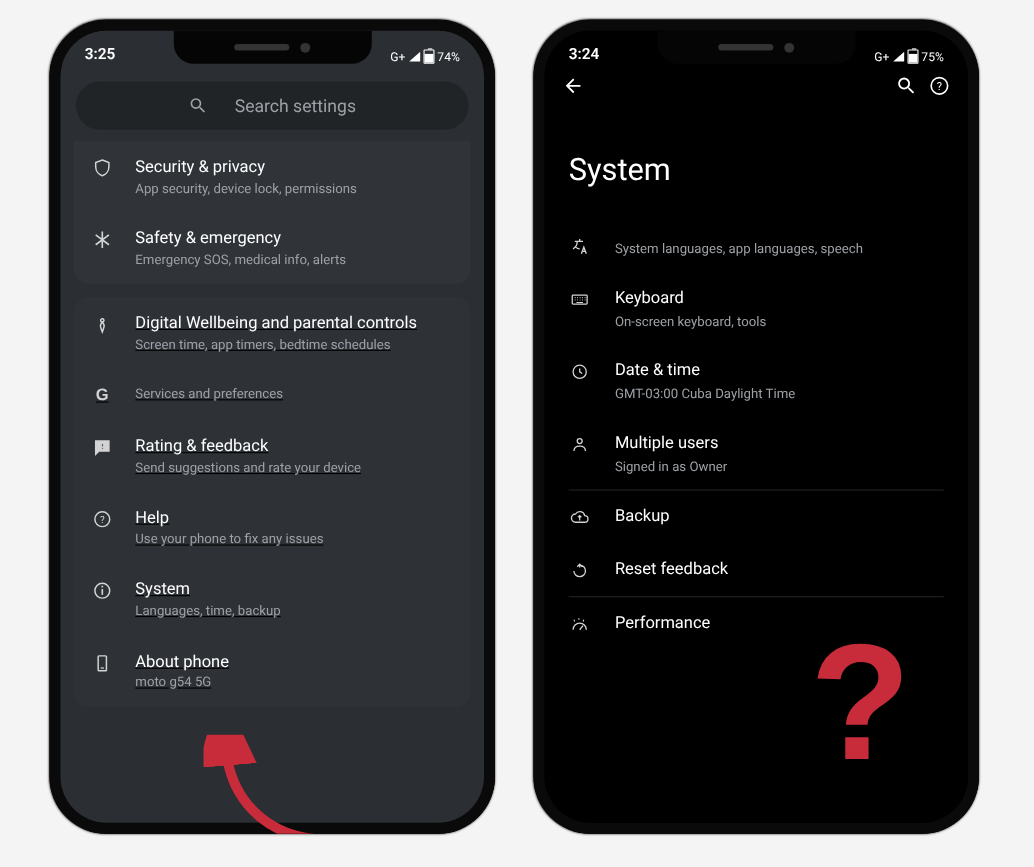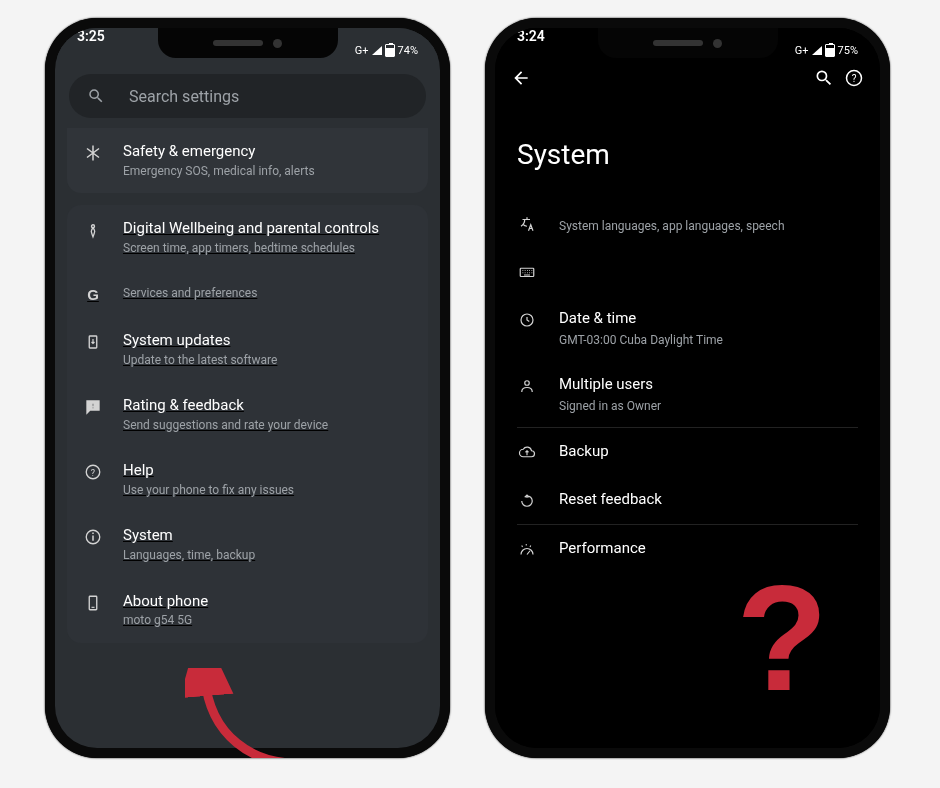--- a/index.html
+++ b/index.html
@@ -22,30 +22,30 @@
   }
   .phone.left{left:45px;}
   .phone.right{left:485px;}
   .screen{position:absolute;inset:10px;border-radius:42px;overflow:hidden;background:var(--panel);}
   .phone.right .screen{background:var(--black);}
   
   .notch{position:absolute;top:0;left:50%;transform:translateX(-50%);width:180px;height:30px;background:var(--phone);border-radius:0 0 18px 18px;z-index:5;display:flex;align-items:center;justify-content:center;gap:10px;}
   .notch::before{content:"";width:50px;height:6px;border-radius:3px;background:#333;}
   .notch::after{content:"";width:9px;height:9px;border-radius:50%;background:#333;}
   
-  .status{position:absolute;top:0;left:0;right:0;height:30px;color:#fff;font-size:12px;display:flex;align-items:flex-start;padding:0 22px;z-index:4;background:var(--panel);flex-direction:column;}
+  .status{position:absolute;top:0;left:0;right:0;height:30px;color:#fff;font-size:12px;display:flex;align-items:flex-end;padding:0 22px;z-index:4;background:var(--panel);}
   .phone.right .status{background:var(--black);}
   .status .time{font-weight:600;font-size:14px;}
   .status .right{margin-left:auto;display:flex;align-items:center;gap:3px;font-size:11px;}
   .sig{width:0;height:0;border-left:10px solid transparent;border-bottom:9px solid #fff;}
   .bat{width:10px;height:13px;border:1px solid #fff;border-radius:1px;position:relative;background:linear-gradient(#fff,#fff) 0 100%/100% 74% no-repeat;}
   .bat::before{content:"";position:absolute;top:-2px;left:3px;width:4px;height:1px;background:#fff;}
   
   .content-l{position:absolute;inset:0;padding-top:38px;}
-  .search{margin:8px 14px 10px;height:44px;border-radius:22px;background:#212427;display:flex;align-items:center;padding:0 18px;gap:24px;color:var(--sub);}
+  .search{margin:8px 14px 10px;height:44px;border-radius:22px;background:#212427;display:flex;align-items:center;padding:0 18px;gap:24px;color:var(--sub);justify-content:center;}
   .search svg{width:18px;height:18px;fill:var(--sub);}
   .card{margin:0 12px 12px;background:var(--panel-light);border-radius:14px;overflow:hidden;}
   .card.cut-top{border-top-left-radius:0;border-top-right-radius:0;margin-top:0;}
   .card.long{background:#2e3237;border-radius:14px;text-decoration:underline;}
   .row{display:flex;padding:14px 16px;gap:20px;color:var(--text);}
   .row .ico{width:20px;flex-shrink:0;display:flex;align-items:flex-start;justify-content:center;padding-top:2px;}
   .row .ico svg{width:18px;height:18px;fill:#d3d3d3;stroke:#d3d3d3;}
   .row .txt{flex:1;}
   .row .title{font-size:15px;color:#fff;line-height:1.3;}
   .row .sub{font-size:12px;color:var(--sub);margin-top:2px;line-height:1.3;}
@@ -86,20 +86,31 @@
         <svg viewBox="0 0 24 24">
             <path d="M15.5 14h-.79l-.28-.27A6.471 6.471 0 0016 9.5 6.5 6.5 0 109.5 16a6.471 6.471 0 004.23-1.57l.27.28v.79l5 4.99L20.49 19l-4.99-5zm-6 0C7.01 14 5 11.99 5 9.5S7.01 5 9.5 5 14 7.01 14 9.5 11.99 14 9.5 14z"></path>
           </svg>
         <span>Search settings</span>
       </div>
 
       <div class="card cut-top">
         <div class="row">
           <span class="ico">
               <svg viewBox="0 0 24 24">
+                <path fill="none" stroke-width="1.8" d="M12 2l8 3v5c0 5-3.5 9.5-8 11-4.5-1.5-8-6-8-11V5l8-3z"></path>
+              </svg>
+            </span>
+          <div class="txt">
+            <div class="title">Security &amp; privacy</div>
+            <div class="sub">App security, device lock, permissions</div>
+          </div>
+        </div>
+        <div class="row">
+          <span class="ico">
+              <svg viewBox="0 0 24 24">
                 <path d="M12 2v20M4 6l16 12M20 6L4 18" stroke-width="2" fill="none"></path>
               </svg>
             </span>
           <div class="txt">
             <div class="title">Safety &amp; emergency</div>
             <div class="sub">Emergency SOS, medical info, alerts</div>
           </div>
         </div>
       </div>
 
@@ -113,32 +124,20 @@
             </span>
           <div class="txt">
             <div class="title">Digital Wellbeing and parental controls</div>
             <div class="sub">Screen time, app timers, bedtime schedules</div>
           </div>
         </div>
         <div class="row">
           <span class="ico" style="font:bold 15px Arial;color:#d3d3d3;">G</span>
           <div class="txt">
             <div class="sub">Services and preferences</div>
-          </div>
-        </div>
-        <div class="row">
-          <span class="ico">
-              <svg viewBox="0 0 24 24">
-                <rect x="7" y="4" width="10" height="16" rx="1" fill="none" stroke-width="1.8"></rect>
-                <path d="M12 8v6m-2-2l2 2 2-2" fill="none" stroke-width="1.6"></path>
-              </svg>
-            </span>
-          <div class="txt">
-            <div class="title">System updates</div>
-            <div class="sub">Update to the latest software</div>
           </div>
         </div>
         <div class="row">
           <span class="ico">
               <svg viewBox="0 0 24 24">
                 <path d="M4 4h16v12H8l-4 4V4z" stroke-width="1.8" fill="#d3d3d3"></path>
                 <rect x="11" y="7" width="2" height="4" fill="#2e3237"></rect>
                 <rect x="11" y="12" width="2" height="2" fill="#2e3237"></rect>
               </svg>
             </span>
@@ -237,20 +236,24 @@
           <div class="sub">System languages, app languages, speech</div>
         </div>
       </div>
       <div class="r-row">
         <span class="ico">
             <svg viewBox="0 0 24 24">
               <rect x="3" y="7" width="18" height="11" rx="1" fill="none" stroke-width="1.6"></rect>
               <path d="M6 10h1m2 0h1m2 0h1m2 0h1m2 0h1M6 13h1m2 0h1m2 0h1m2 0h1m2 0h1M8 16h8" stroke-width="1.4"></path>
             </svg>
           </span>
+        <div class="txt">
+          <div class="title">Keyboard</div>
+          <div class="sub">On-screen keyboard, tools</div>
+        </div>
       </div>
       <div class="r-row">
         <span class="ico">
             <svg viewBox="0 0 24 24">
               <circle cx="12" cy="12" r="8" fill="none" stroke-width="1.6"></circle>
               <path d="M12 8v4l3 2" fill="none" stroke-width="1.6"></path>
             </svg>
           </span>
         <div class="txt">
           <div class="title">Date &amp; time</div>

